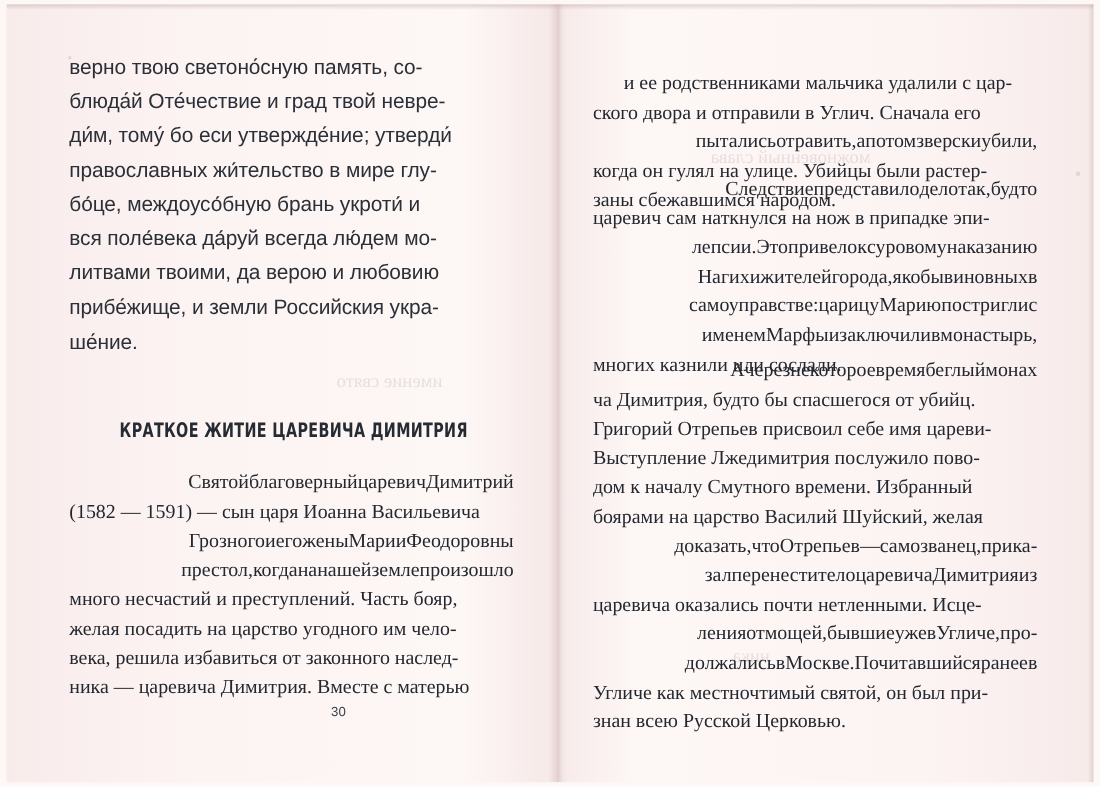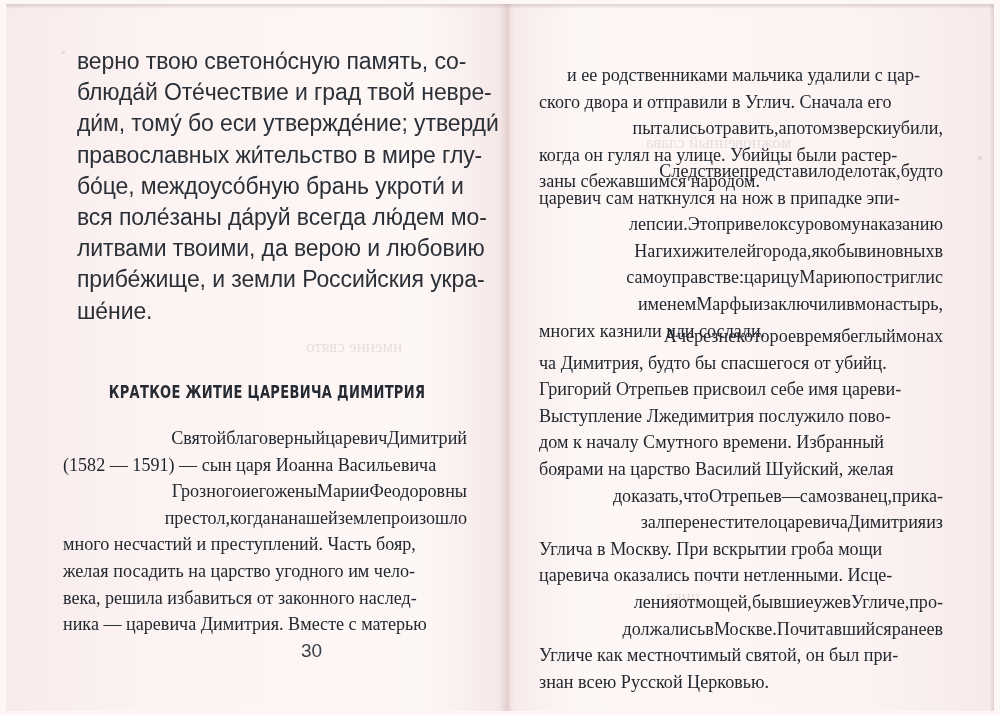--- a/index.html
+++ b/index.html
@@ -81,26 +81,25 @@
   .col-left  { left: 57px;  width: 404px; }
   .col-right { left: 533px; width: 404px; }
 
   
   .prayer {
     position: absolute;
     top: 42px;
     left: 0;
     width: 404px;
     font-family: "Liberation Sans", "DejaVu Sans", sans-serif;
-    font-size: 23px;
+    font-size: 19px;
     line-height: 31.2px;
     color: #2b3038;
     text-align: left;
     letter-spacing: -0.1px;
-    margin-left: 14px;
   }
   .prayer .ln { white-space: nowrap; display: block; }
 
   
   .slav-heading {
     position: absolute;
     top: 378px;
     left: 2px;
     width: 404px;
     text-align: center;
@@ -140,21 +139,21 @@
   #left-body  { top: 421px; }
   #right-p1   { top: 58px; }
   #right-p2   { top: 154px; }
   #right-p3   { top: 319px; }
 
   .page-number {
     position: absolute;
     left: 238px;
     top: 636px;
     font-family: "Liberation Sans", "DejaVu Sans", sans-serif;
-    font-size: 19px;
+    font-size: 12px;
     color: #3a4049;
   }
 
   
   .ghost {
     position: absolute;
     color: #b9a7ad;
     opacity: 0.30;
     font-size: 17px;
     line-height: 26px;
@@ -191,21 +190,21 @@
     <div class="gutter"></div>
 
     <div class="col col-left">
 
       <div class="prayer" id="prayer-block">
           <span class="ln">верно твою светоно́сную память, со-</span>
           <span class="ln">блюда́й Оте́чествие и град твой невре-</span>
           <span class="ln">ди́м, тому́ бо еси утвержде́ние; утверди́</span>
           <span class="ln">православных жи́тельство в мире глу-</span>
           <span class="ln">бо́це, междоусо́бную брань укроти́ и</span>
-          <span class="ln">вся поле́заны да́руй всегда лю́дем мо-</span>
+          <span class="ln">вся поле́века да́руй всегда лю́дем мо-</span>
           <span class="ln">литвами твоими, да верою и любовию</span>
           <span class="ln">прибе́жище, и земли Российския укра-</span>
           <span class="ln">ше́ние.</span>
         </div>
 
       <div class="slav-heading">КРАТКОЕ ЖИТИЕ ЦАРЕВИЧА ДИМИТРИЯ</div>
 
       <div class="body-text" id="left-body">
           <span class="ln j">
             <span class="indent"></span>
@@ -323,21 +322,20 @@
             <span>прика-</span>
           </span>
           <span class="ln j">
             <span>зал</span>
             <span>перенести</span>
             <span>тело</span>
             <span>царевича</span>
             <span>Димитрия</span>
             <span>из</span>
           </span>
-          <span class="ln"><span>Углича в Москву. При вскрытии гроба мощи</span></span>
           <span class="ln"><span>царевича оказались почти нетленными. Исце-</span></span>
           <span class="ln j">
             <span>ления</span>
             <span>от</span>
             <span>мощей,</span>
             <span>бывшие</span>
             <span>уже</span>
             <span>в</span>
             <span>Угличе,</span>
             <span>про-</span>

